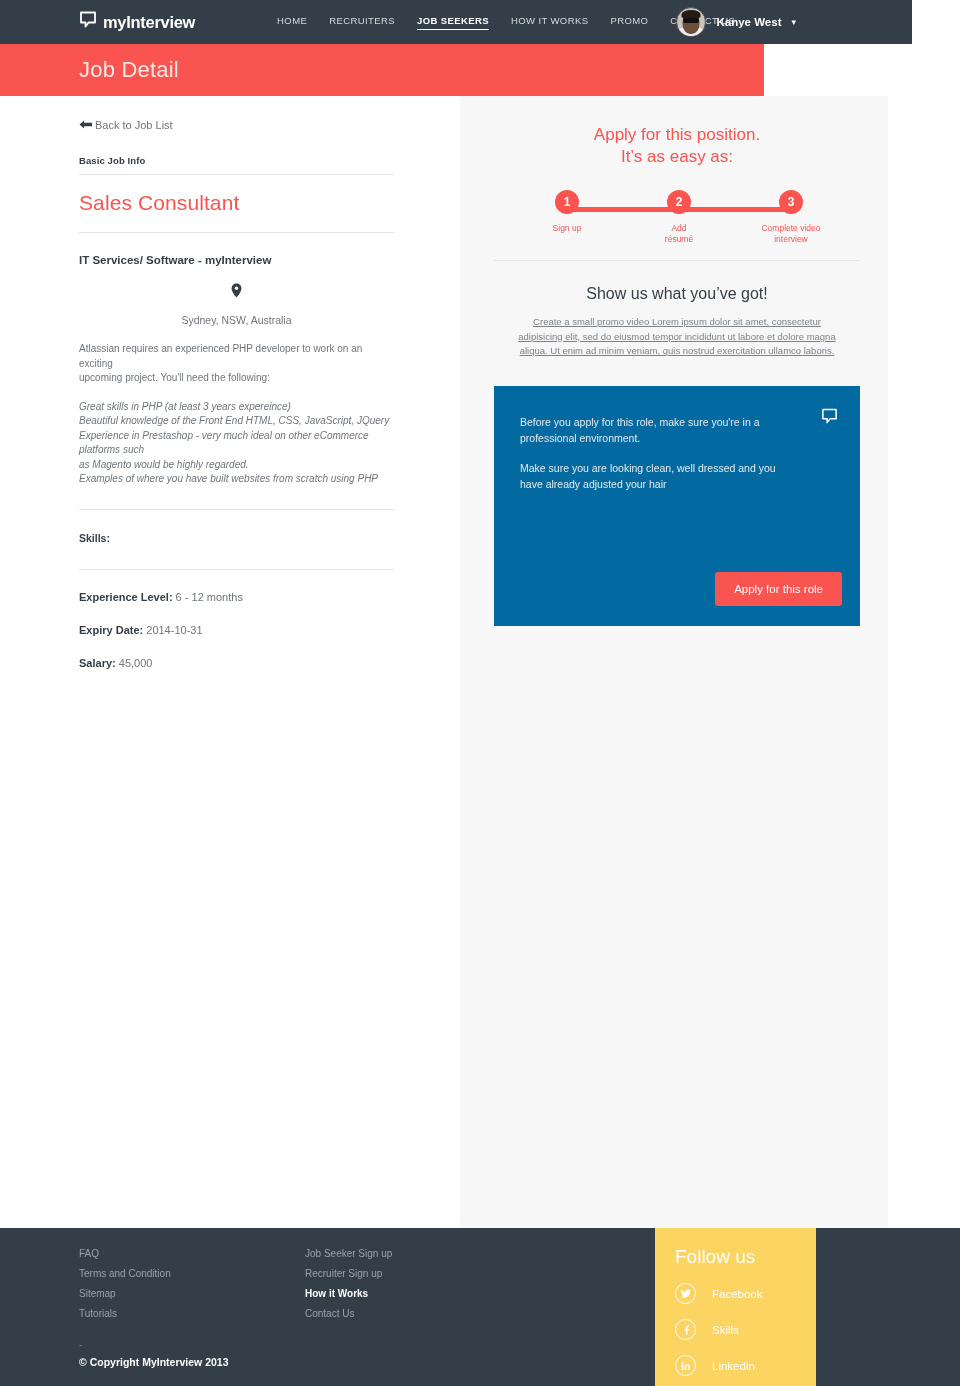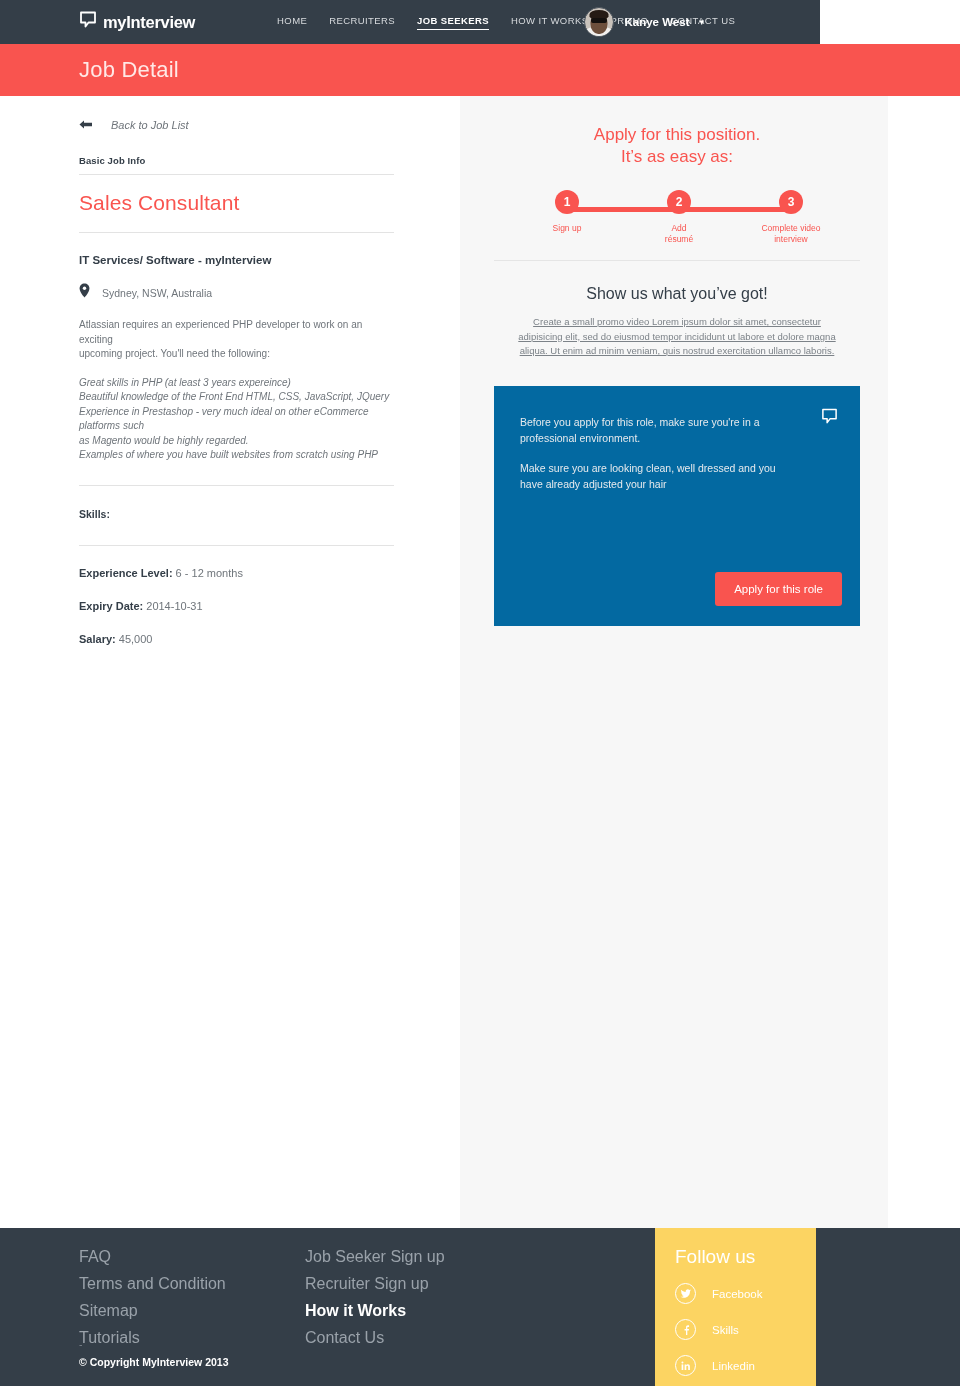--- a/index.html
+++ b/index.html
@@ -8,21 +8,21 @@
     height: 1386px;
     background: #ffffff;
     font-family: "Liberation Sans", sans-serif;
     overflow: hidden;
   }
   .page { position: relative; width: 960px; height: 1386px; }
 
   
   .topnav {
     position: absolute; top: 0; left: 0;
-    width: 820px; height: 44px;
+    width: 912px; height: 44px;
     background: #343e48;
     display: flex; align-items: center;
   }
   .logo-wrap {
     display: flex; align-items: center; gap: 6px;
     margin-left: 79px;
   }
   .logo-bubble { display: block; }
   .logo-text {
     color: #ffffff; font-size: 16.5px; font-weight: bold;
@@ -75,21 +75,21 @@
     background: #f2f0ee;
   }
   .user-name {
     color: #ffffff; font-size: 11.5px; font-weight: bold;
   }
   .caret { color: #ffffff; font-size: 9px; }
 
   
   .banner {
     position: absolute; top: 44px; left: 0;
-    width: 960px; height: 52px;
+    width: 764px; height: 52px;
     background: #f9544f;
     display: flex; align-items: center;
   }
   .banner-title {
     margin-left: 79px;
     color: #ffe8e6; font-size: 22px; font-weight: normal;
     letter-spacing: 0.2px;
   }
 
   
@@ -103,22 +103,22 @@
     width: 428px; height: 1132px;
     background: #f7f7f7;
   }
 
   
   .left-col {
     position: absolute; left: 79px; top: 0;
     width: 315px;
   }
   .back-link {
-    display: flex; align-items: center; gap: 18px;
-    margin-top: 20px; cursor: pointer; font-style: italic;
+    display: flex; align-items: center; gap: 2px;
+    margin-top: 20px; cursor: pointer;
   }
   .back-arrow { display: block; }
   .back-label { color: #6f757b; font-size: 11px; }
   .basic-info-label {
     margin-top: 21px;
     color: #343e48; font-size: 9.5px; font-weight: bold;
     letter-spacing: 0.1px;
   }
   .hr {
     height: 1px; background: #e3e3e3; border: 0;
@@ -128,20 +128,21 @@
     color: #f9544f; font-size: 21px; font-weight: normal;
     margin: 16px 0 17px 0; letter-spacing: 0.1px;
   }
   .company {
     color: #343e48; font-size: 11.5px; font-weight: bold;
     margin-top: 21px;
   }
   .location-row {
     display: flex; align-items: center; gap: 12px;
     margin-top: 17px;
+    flex-direction: column;
   }
   .pin-icon { display: block; }
   .location-text { color: #6f757b; font-size: 10.5px; }
   .desc {
     color: #6f757b; font-size: 10px; line-height: 14.5px;
     margin-top: 16px; white-space: pre-line;
   }
   .desc.block2 { margin-top: 14px; font-style: italic; }
   .skills-label {
     color: #343e48; font-size: 10.5px; font-weight: bold;
@@ -229,21 +230,21 @@
     width: 960px; height: 158px;
     background: #343e48;
   }
   .foot-col {
     position: absolute; top: 20px;
     display: flex; flex-direction: column; gap: 9px;
   }
   .foot-col.c1 { left: 79px; }
   .foot-col.c2 { left: 305px; }
   .foot-link {
-    color: #9aa2aa; font-size: 16px; text-decoration: none;
+    color: #9aa2aa; font-size: 10px; text-decoration: none;
     cursor: pointer;
   }
   .foot-link.bold { color: #ffffff; font-weight: bold; }
   .foot-dash {
     position: absolute; left: 79px; top: 110px;
     color: #7c858e; font-size: 10.5px;
   }
   .copyright {
     position: absolute; left: 79px; top: 128px;
     color: #ffffff; font-size: 10.5px; font-weight: bold;

